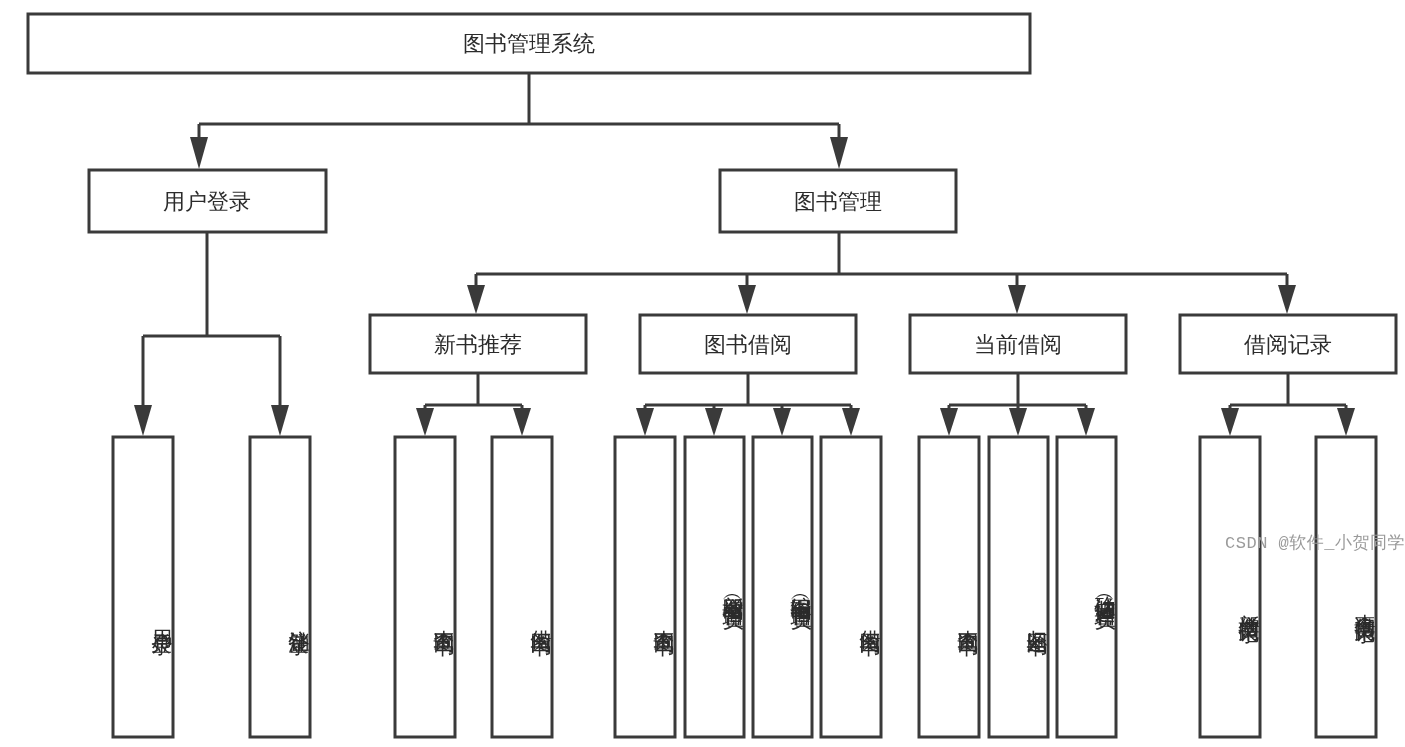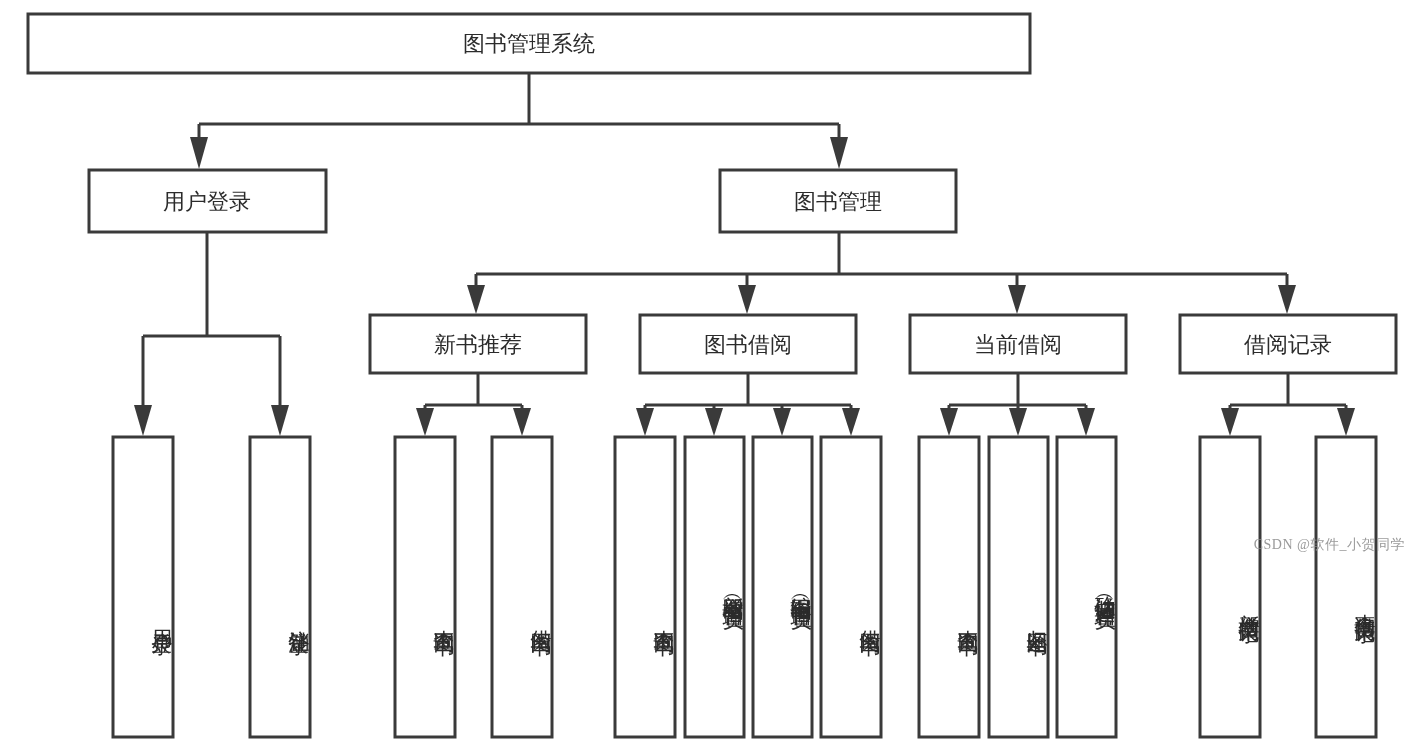--- a/index.html
+++ b/index.html
@@ -61,22 +61,22 @@
     display: flex;
     align-items: flex-start;
     justify-content: center;
     white-space: nowrap;
     user-select: none;
   }
   .watermark {
     position: absolute;
     right: 8px;
     bottom: 6px;
-    font-family: Liberation Serif, serif;
-    font-size: 14px;
+    font-family: Liberation Mono, monospace;
+    font-size: 17px;
     color: #9a9a9a;
     letter-spacing: 0.5px;
     white-space: nowrap;
   }
 </style>
 </head>
 <body>
 
 <div id="diagram-root">
 

